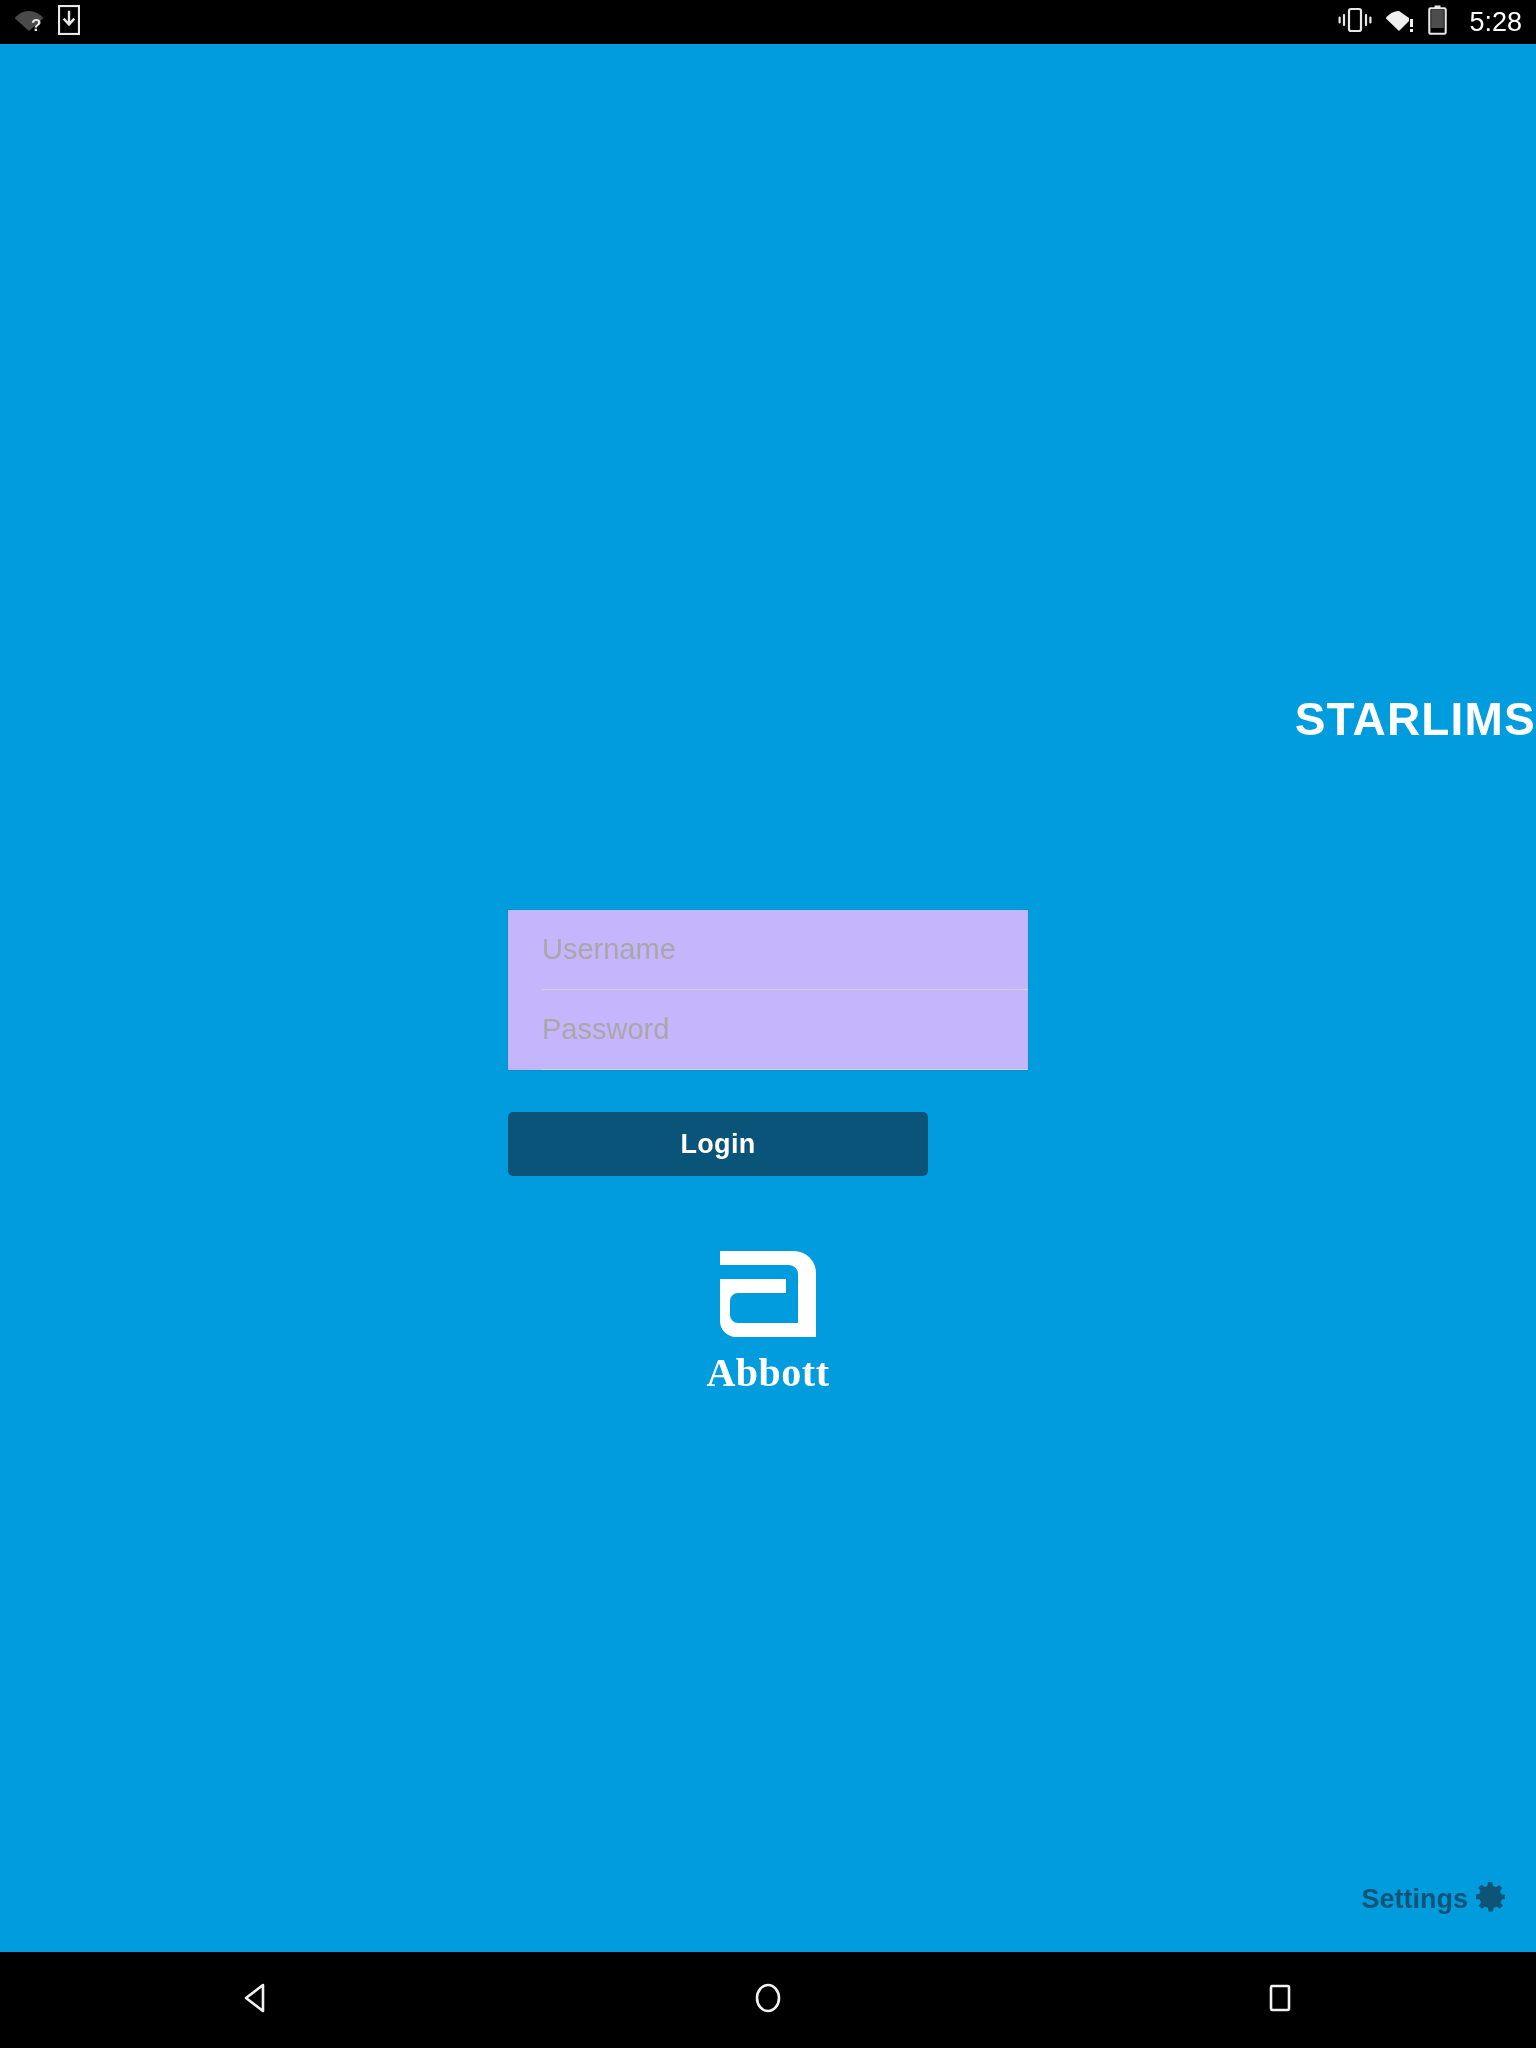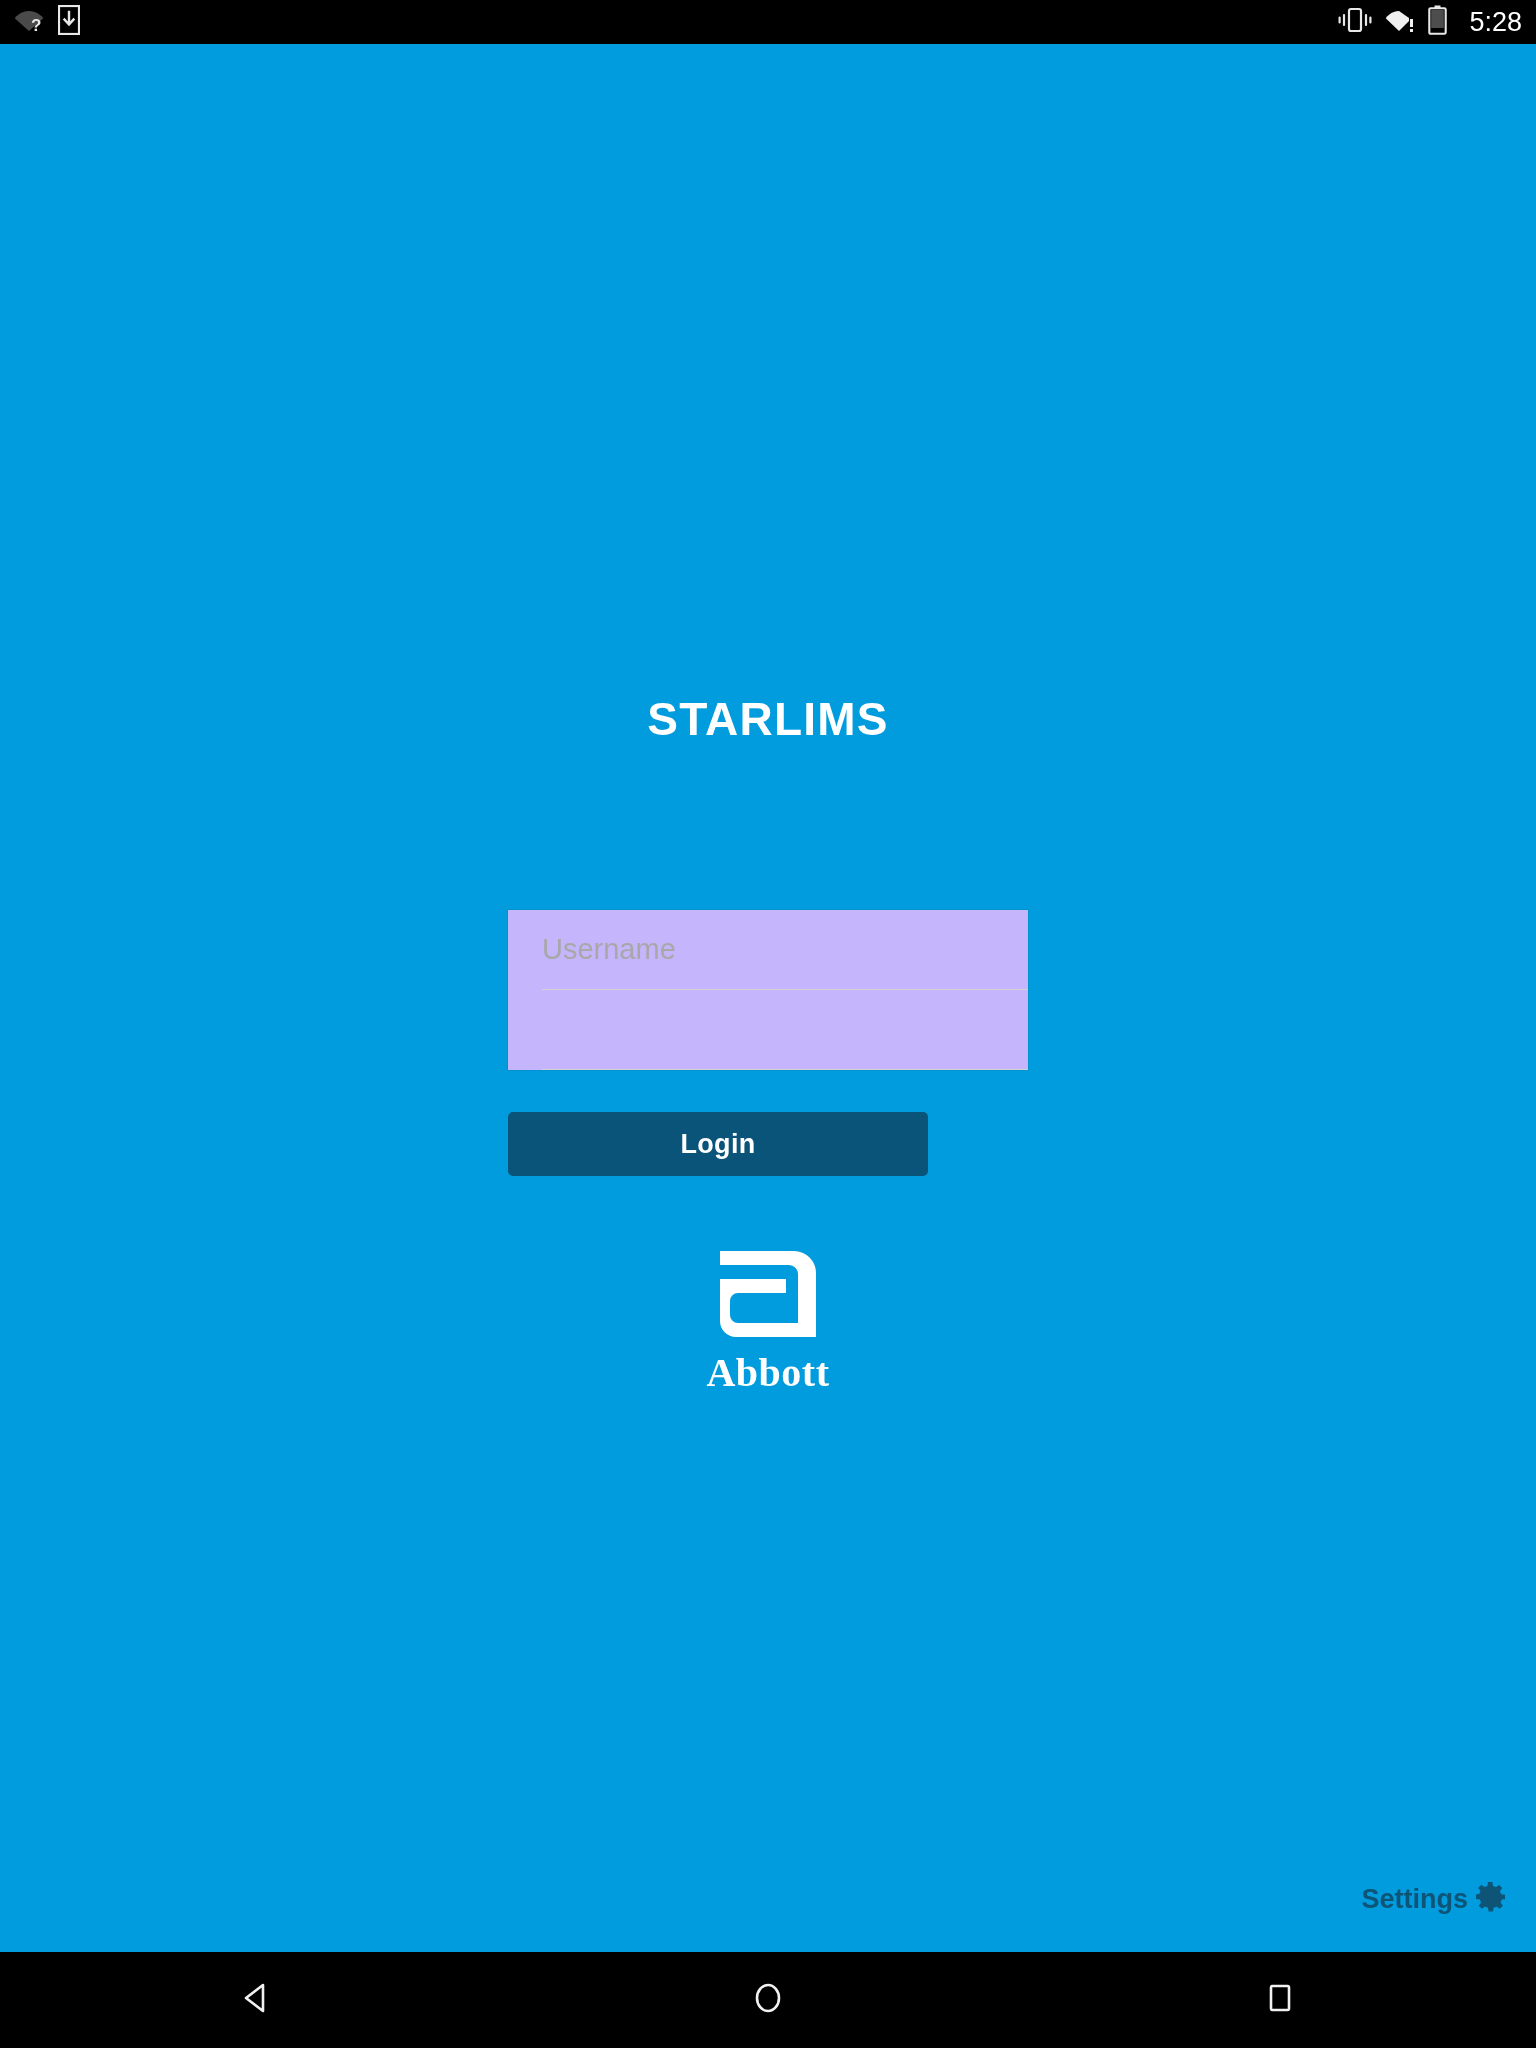--- a/index.html
+++ b/index.html
@@ -60,21 +60,21 @@
     height: 1908px;
     background: #009CDE;
   }
 
   
   #app-title {
     position: absolute;
     top: 648px;
     left: 0;
     width: 1536px;
-    text-align: center;
+    text-align: right;
     color: #ffffff;
     font-size: 46px;
     font-weight: bold;
     letter-spacing: 1.2px;
     font-family: "Liberation Sans", sans-serif;
   }
 
   
   #login-form {
     position: absolute;
@@ -245,20 +245,21 @@
   <div id="app-body">
 
     <div id="app-title">STARLIMS</div>
 
     <div id="login-form">
       <div class="field-wrap">
         <input type="text" placeholder="Username" style="">
         <div class="field-underline"></div>
       </div>
       <div class="field-wrap">
+        <input type="password" placeholder="Password" style="">
         <div class="field-underline"></div>
       </div>
     </div>
 
     <button id="login-button">Login</button>
 
     <div id="brand-logo">
       <span id="abbott-mark">
         <svg width="104" height="94" viewBox="0 0 104 94">
 

